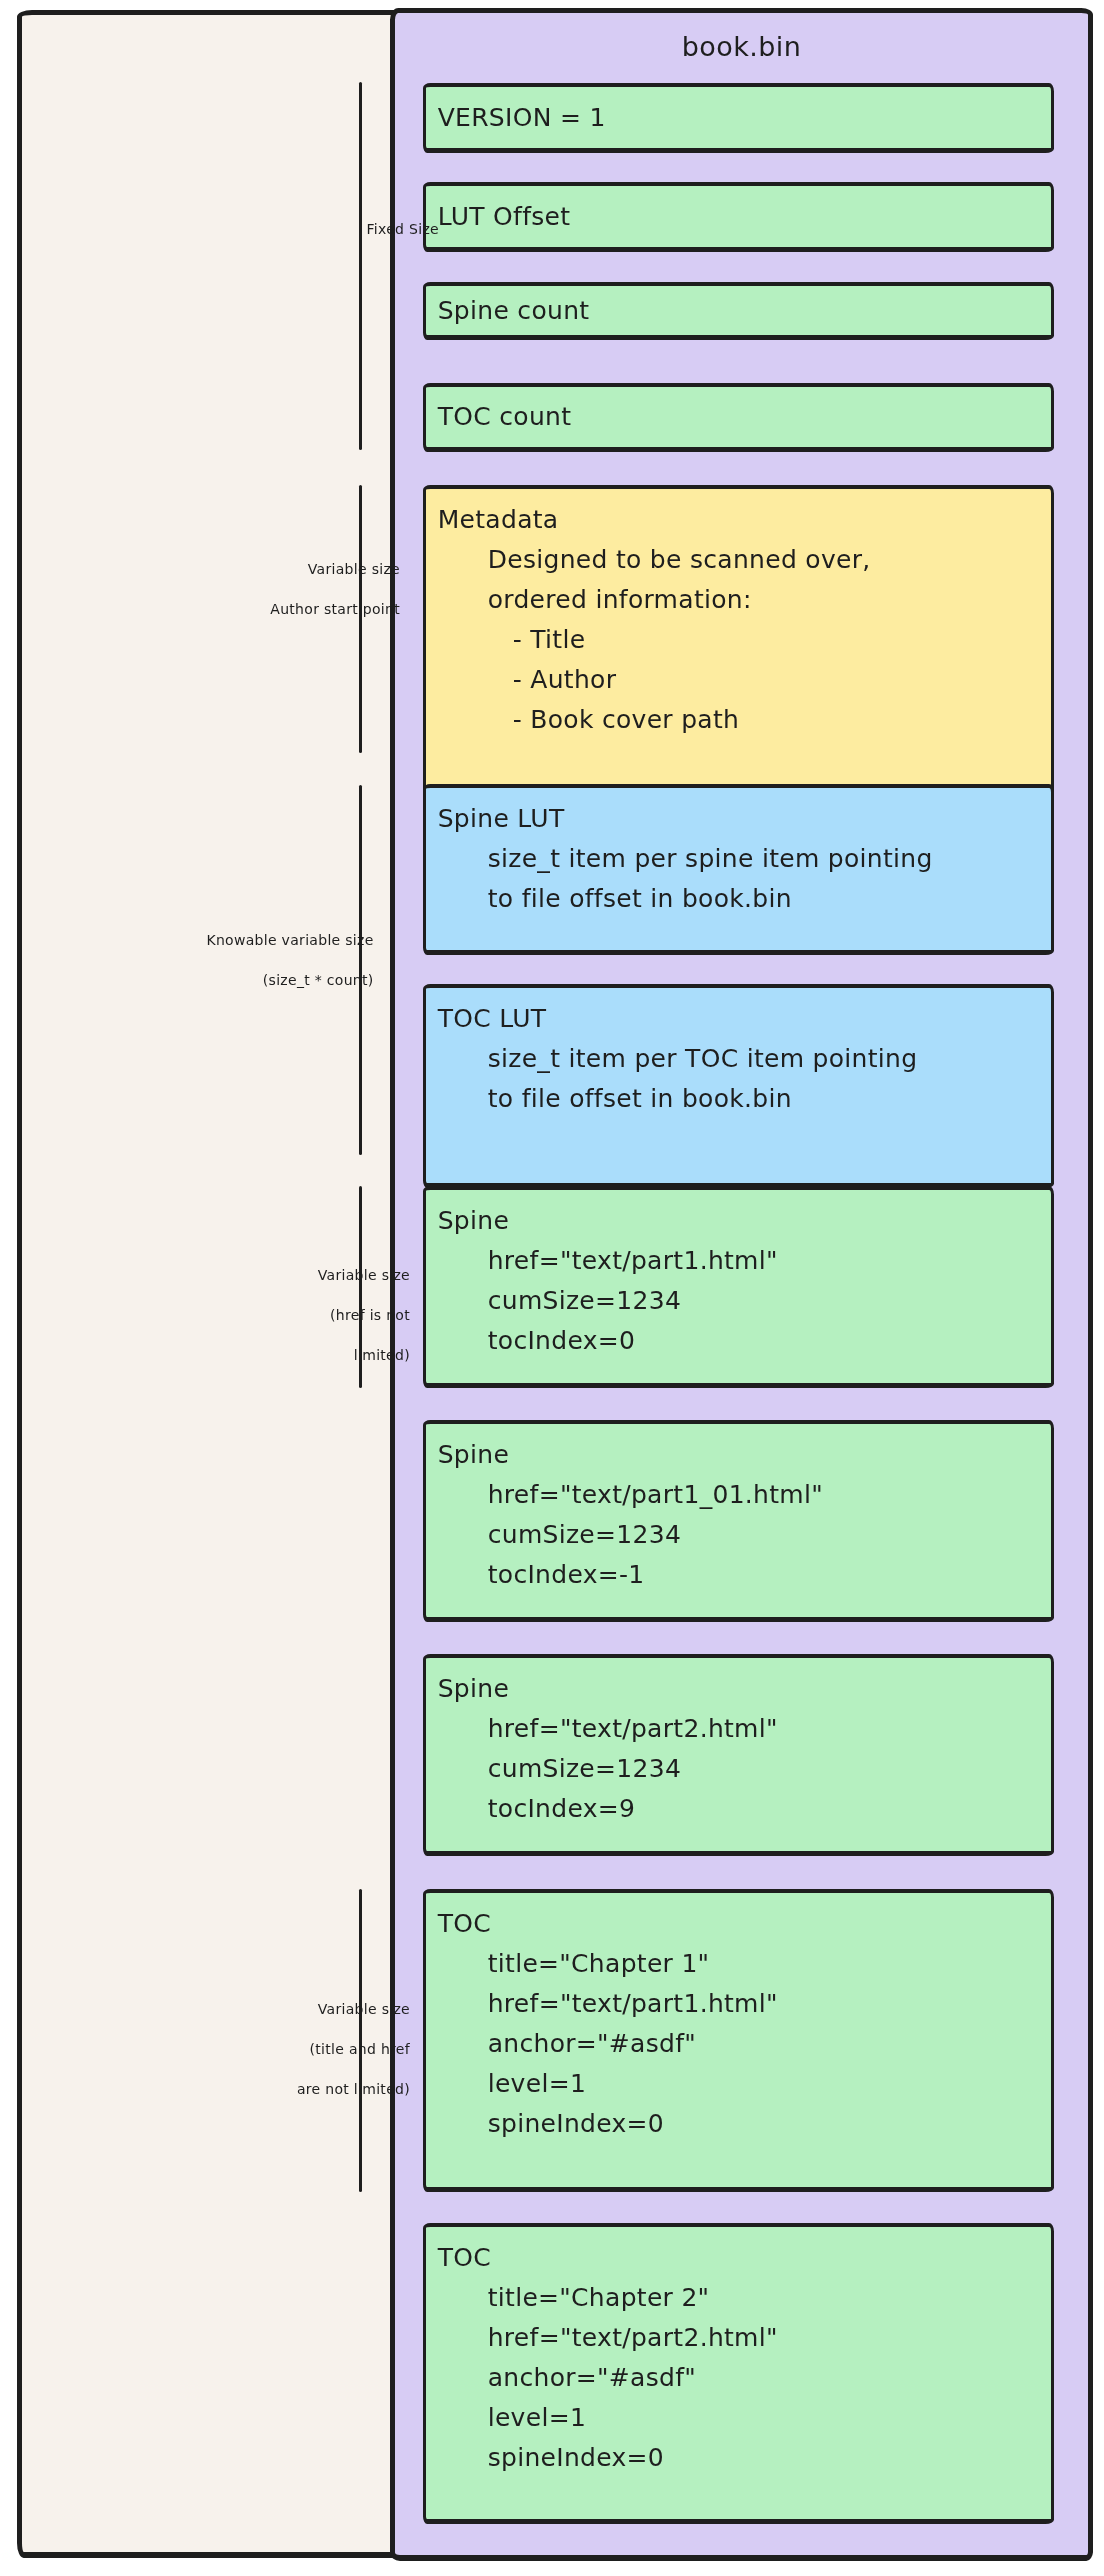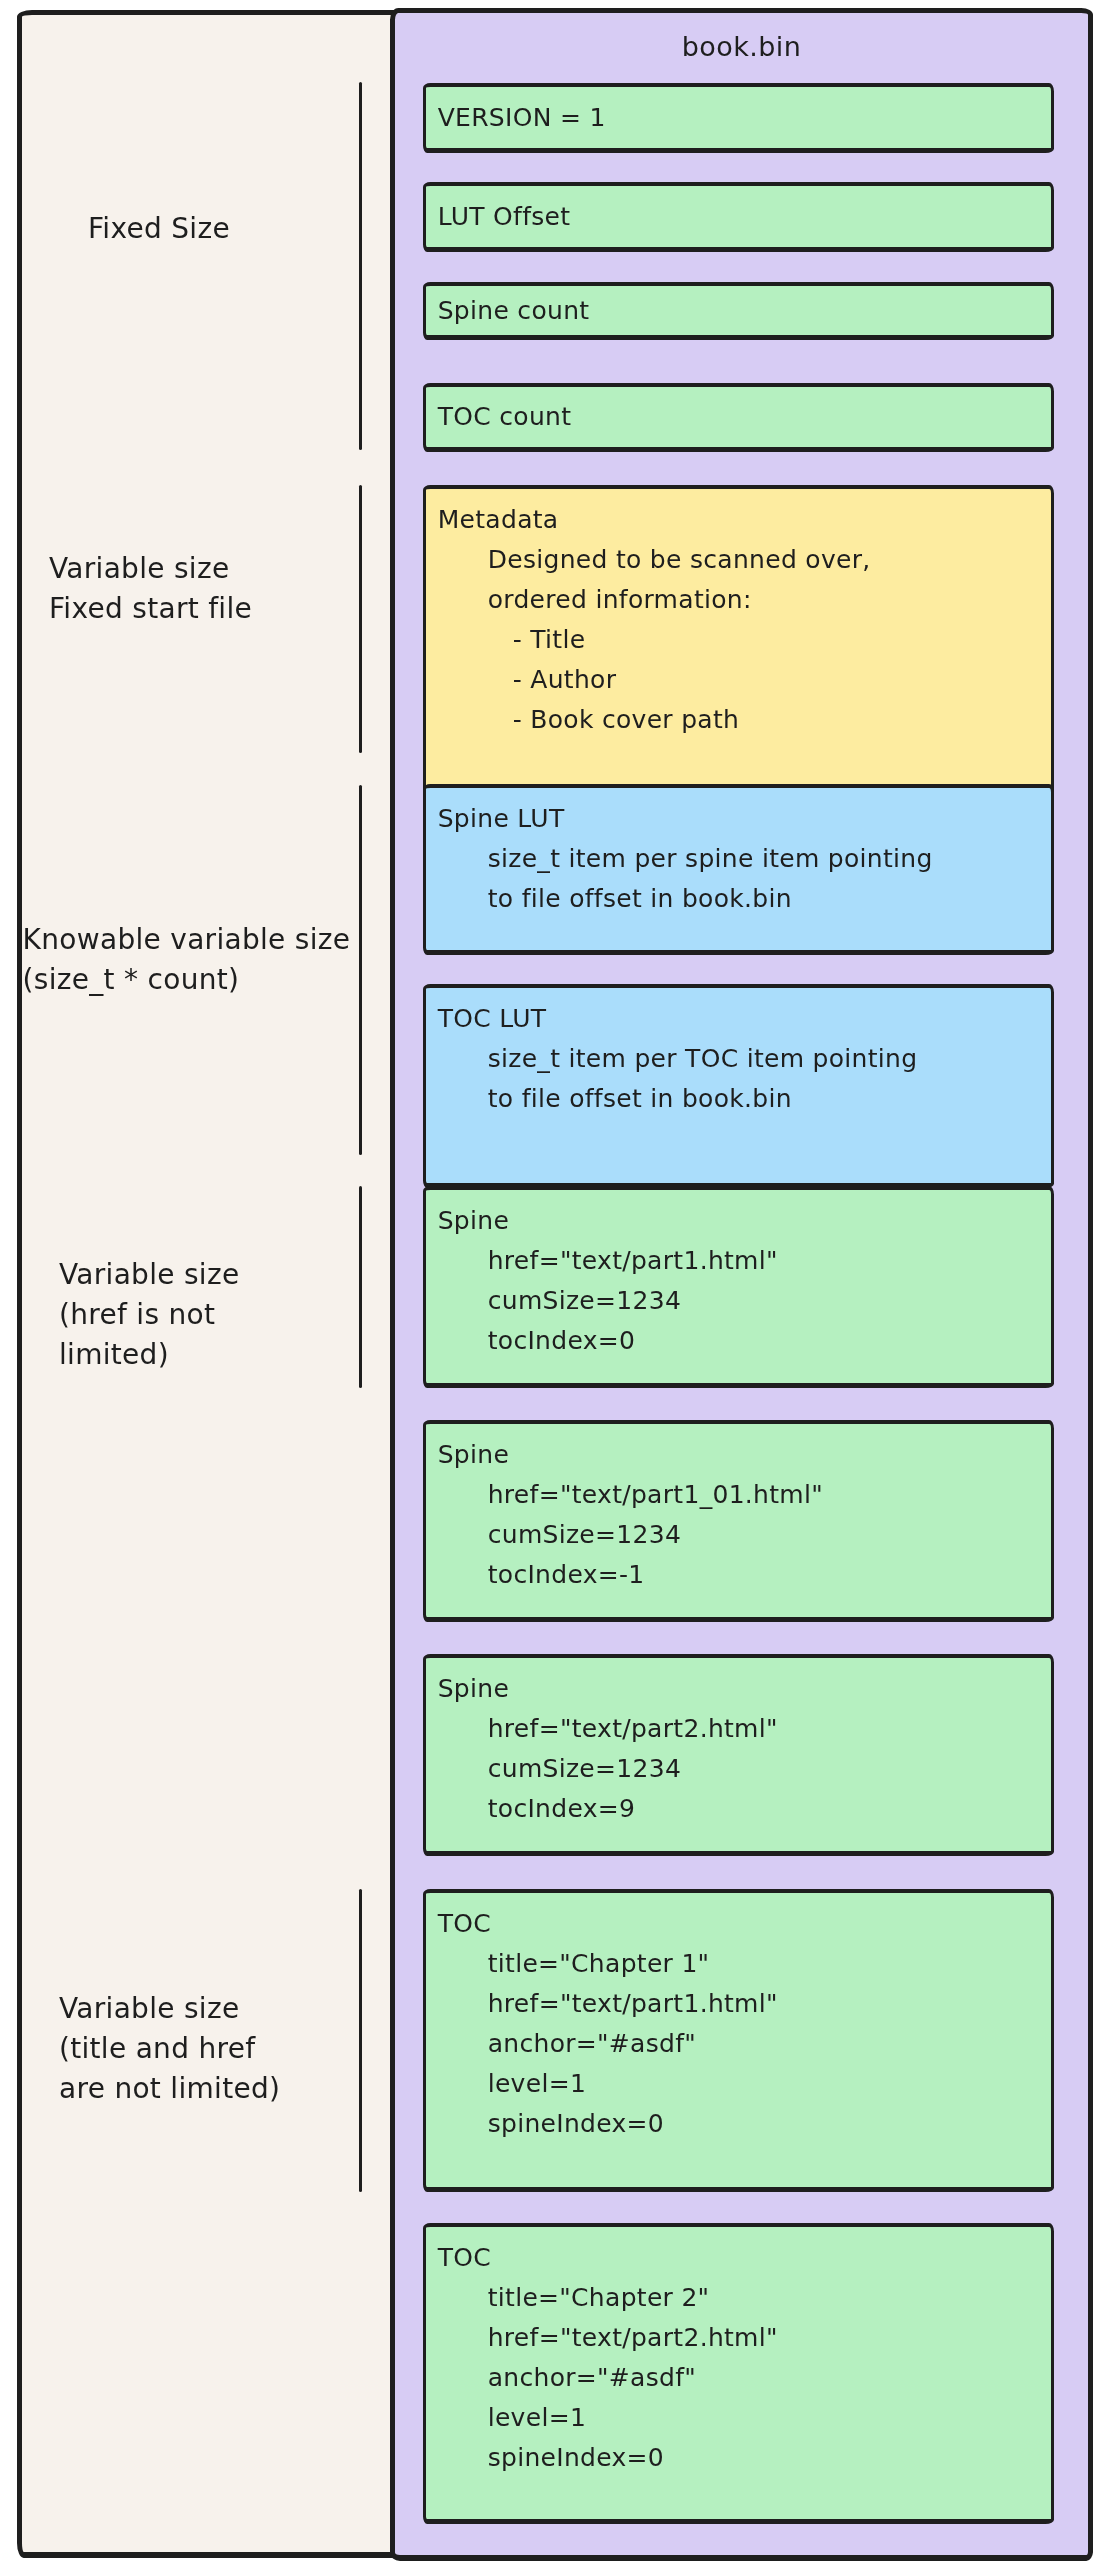--- a/index.html
+++ b/index.html
@@ -64,21 +64,21 @@
     position:absolute;left:359px;width:3.3px;background:#1e1e1e;
     border-radius:2.5px;
   }
   #bracket-1{top:82px;  height:368px;}
   #bracket-2{top:485px; height:268px;}
   #bracket-3{top:785px; height:370px;}
   #bracket-4{top:1186px;height:202px;}
   #bracket-5{top:1889px;height:303px;}
   .side-label{
     position:absolute;width:351px;
-    text-align:left;font-size:28px;line-height:33px;
+    text-align:right;font-size:14px;line-height:33px;
     letter-spacing:0.3px;
   }
   #label-1{left:88px;top:209px;}
   #label-2{left:49px; top:549px;}
   #label-3{left:22.6px; top:920px;}
   #label-4{left:59px; top:1255px;}
   #label-5{left:59px; top:1989px;}
 </style>
 </head>
 <body>
@@ -163,21 +163,21 @@
   <div class="bracket" id="bracket-2"></div>
   <div class="bracket" id="bracket-3"></div>
   <div class="bracket" id="bracket-4"></div>
   <div class="bracket" id="bracket-5"></div>
 
   <div class="side-label" id="label-1">
     <span class="l">Fixed Size</span>
   </div>
   <div class="side-label" id="label-2">
     <span class="l">Variable size</span>
-    <span class="l">Fixed start file</span>
+    <span class="l">Author start point</span>
   </div>
   <div class="side-label" id="label-3">
     <span class="l">Knowable variable size</span>
     <span class="l">(size_t * count)</span>
   </div>
   <div class="side-label" id="label-4">
     <span class="l">Variable size</span>
     <span class="l">(href is not</span>
     <span class="l">limited)</span>
   </div>

